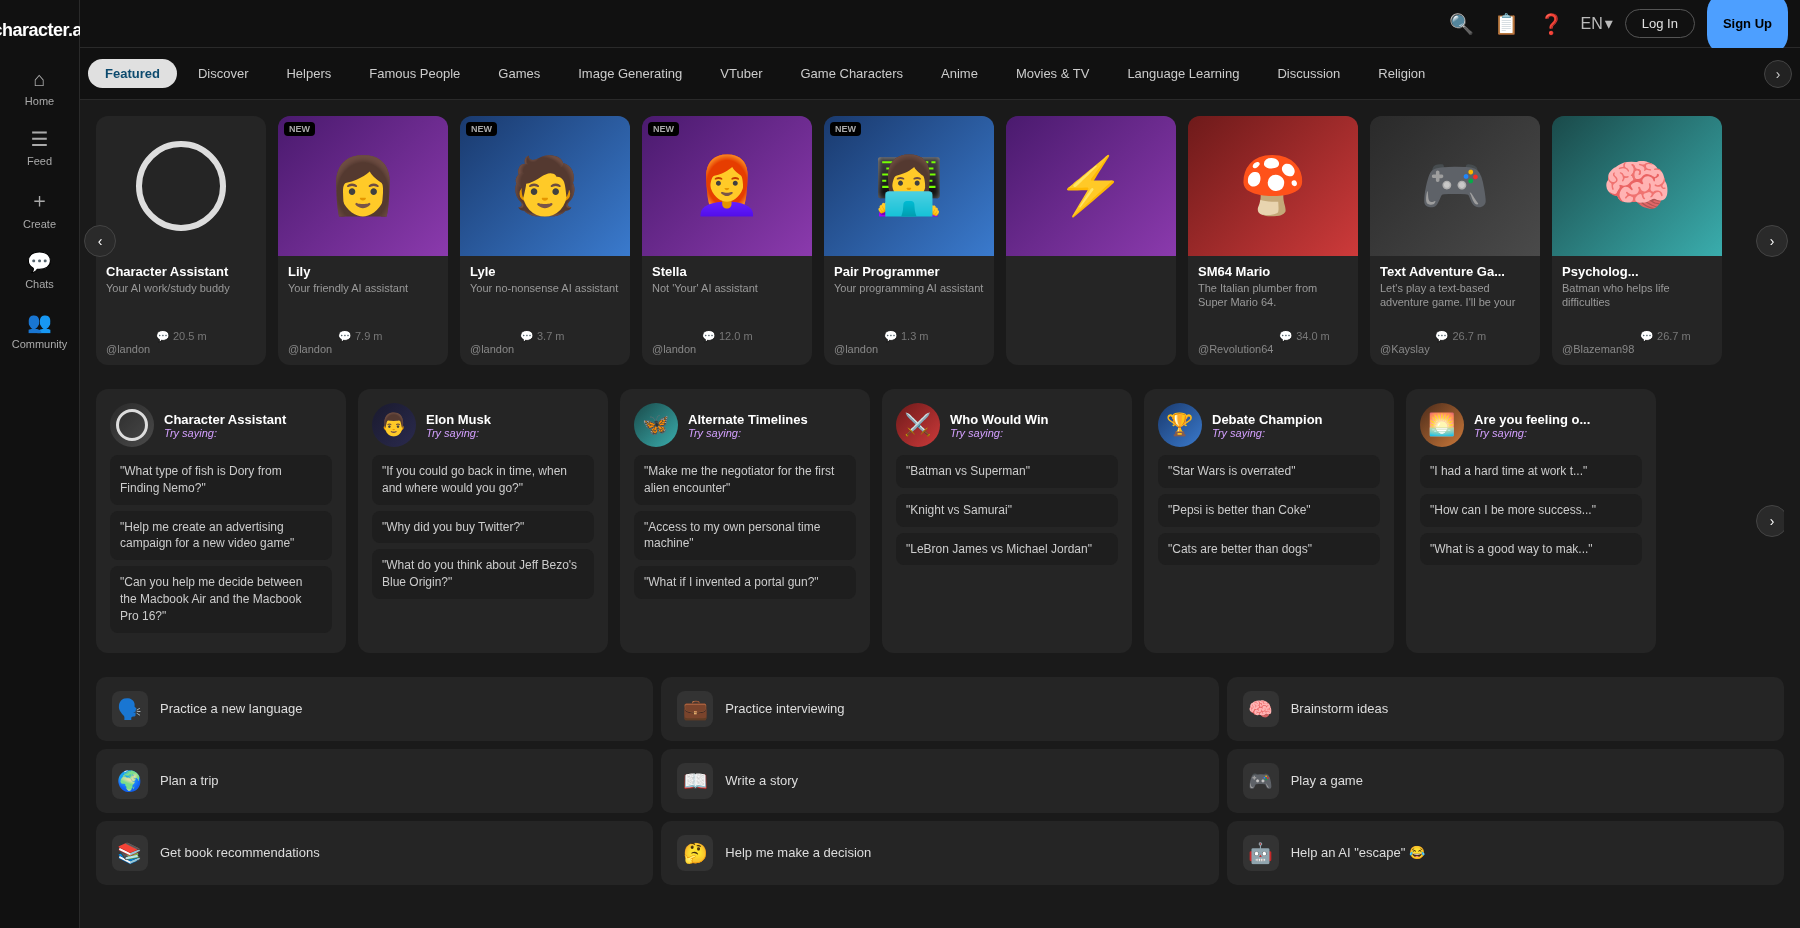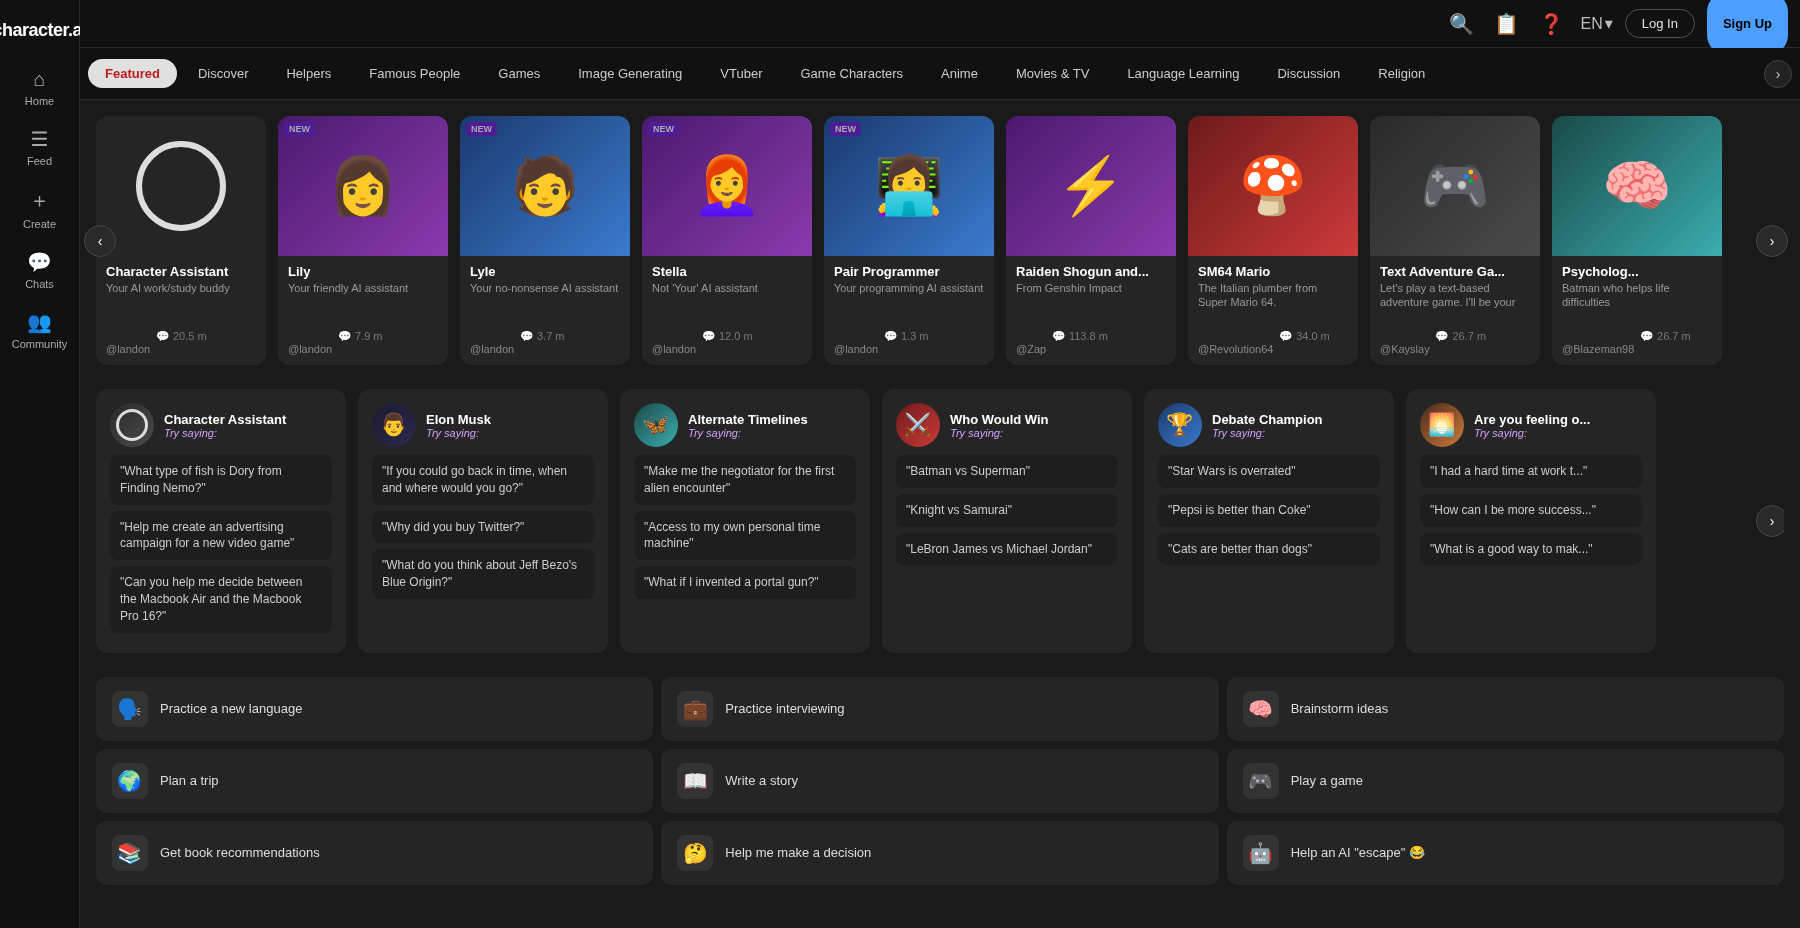--- a/index.html
+++ b/index.html
@@ -122,21 +122,21 @@
       padding: 6px 16px;
       border-radius: 20px;
       font-size: 13px;
       cursor: pointer;
       white-space: nowrap;
       color: #ccc;
       border: 1px solid transparent;
     }
     .tab-item.active {
       background: #e0e0e0;
-      color: #b91c1c;
+      color: #0c4a6e;
       font-weight: 600;
     }
     .tab-arrow {
       margin-left: auto;
       background: #222;
       border: 1px solid #444;
       color: #ccc;
       width: 28px;
       height: 28px;
       border-radius: 50%;
@@ -202,21 +202,21 @@
       align-items: center;
       justify-content: center;
       font-size: 60px;
       position: relative;
       overflow: hidden;
     }
     .char-card-badge {
       position: absolute;
       top: 6px;
       left: 6px;
-      background: #4c1d95;
+      background: #000000;
       color: #aaa;
       font-size: 9px;
       padding: 2px 5px;
       border-radius: 4px;
       font-weight: 600;
     }
     .char-card-info {
       padding: 8px 10px 10px;
     }
     .char-card-name {
@@ -479,28 +479,20 @@
         <span class="char-card-author">@landon</span>
         <span class="char-card-chats">💬 1.3 m</span>
       </div>
     </div>
   </div>
           <div class="char-card">
     <div class="char-card-img">
       <div style="width:100%;height:100%;background:linear-gradient(135deg,#4a1a6e,#8b3aad);display:flex;align-items:center;justify-content:center;font-size:56px;">⚡</div>
 
     </div>
-    <div class="char-card-info">
-      <div class="char-card-name">Raiden Shogun and...</div>
-      <div class="char-card-desc">From Genshin Impact</div>
-      <div class="char-card-meta">
-        <span class="char-card-author">@Zap</span>
-        <span class="char-card-chats">💬 113.8 m</span>
-      </div>
-    </div>
   </div>
           <div class="char-card">
     <div class="char-card-img">
       <div style="width:100%;height:100%;background:linear-gradient(135deg,#6e1a1a,#cd3a3a);display:flex;align-items:center;justify-content:center;font-size:56px;">🍄</div>
 
     </div>
     <div class="char-card-info">
       <div class="char-card-name">SM64 Mario</div>
       <div class="char-card-desc">The Italian plumber from Super Mario 64.</div>
       <div class="char-card-meta">

